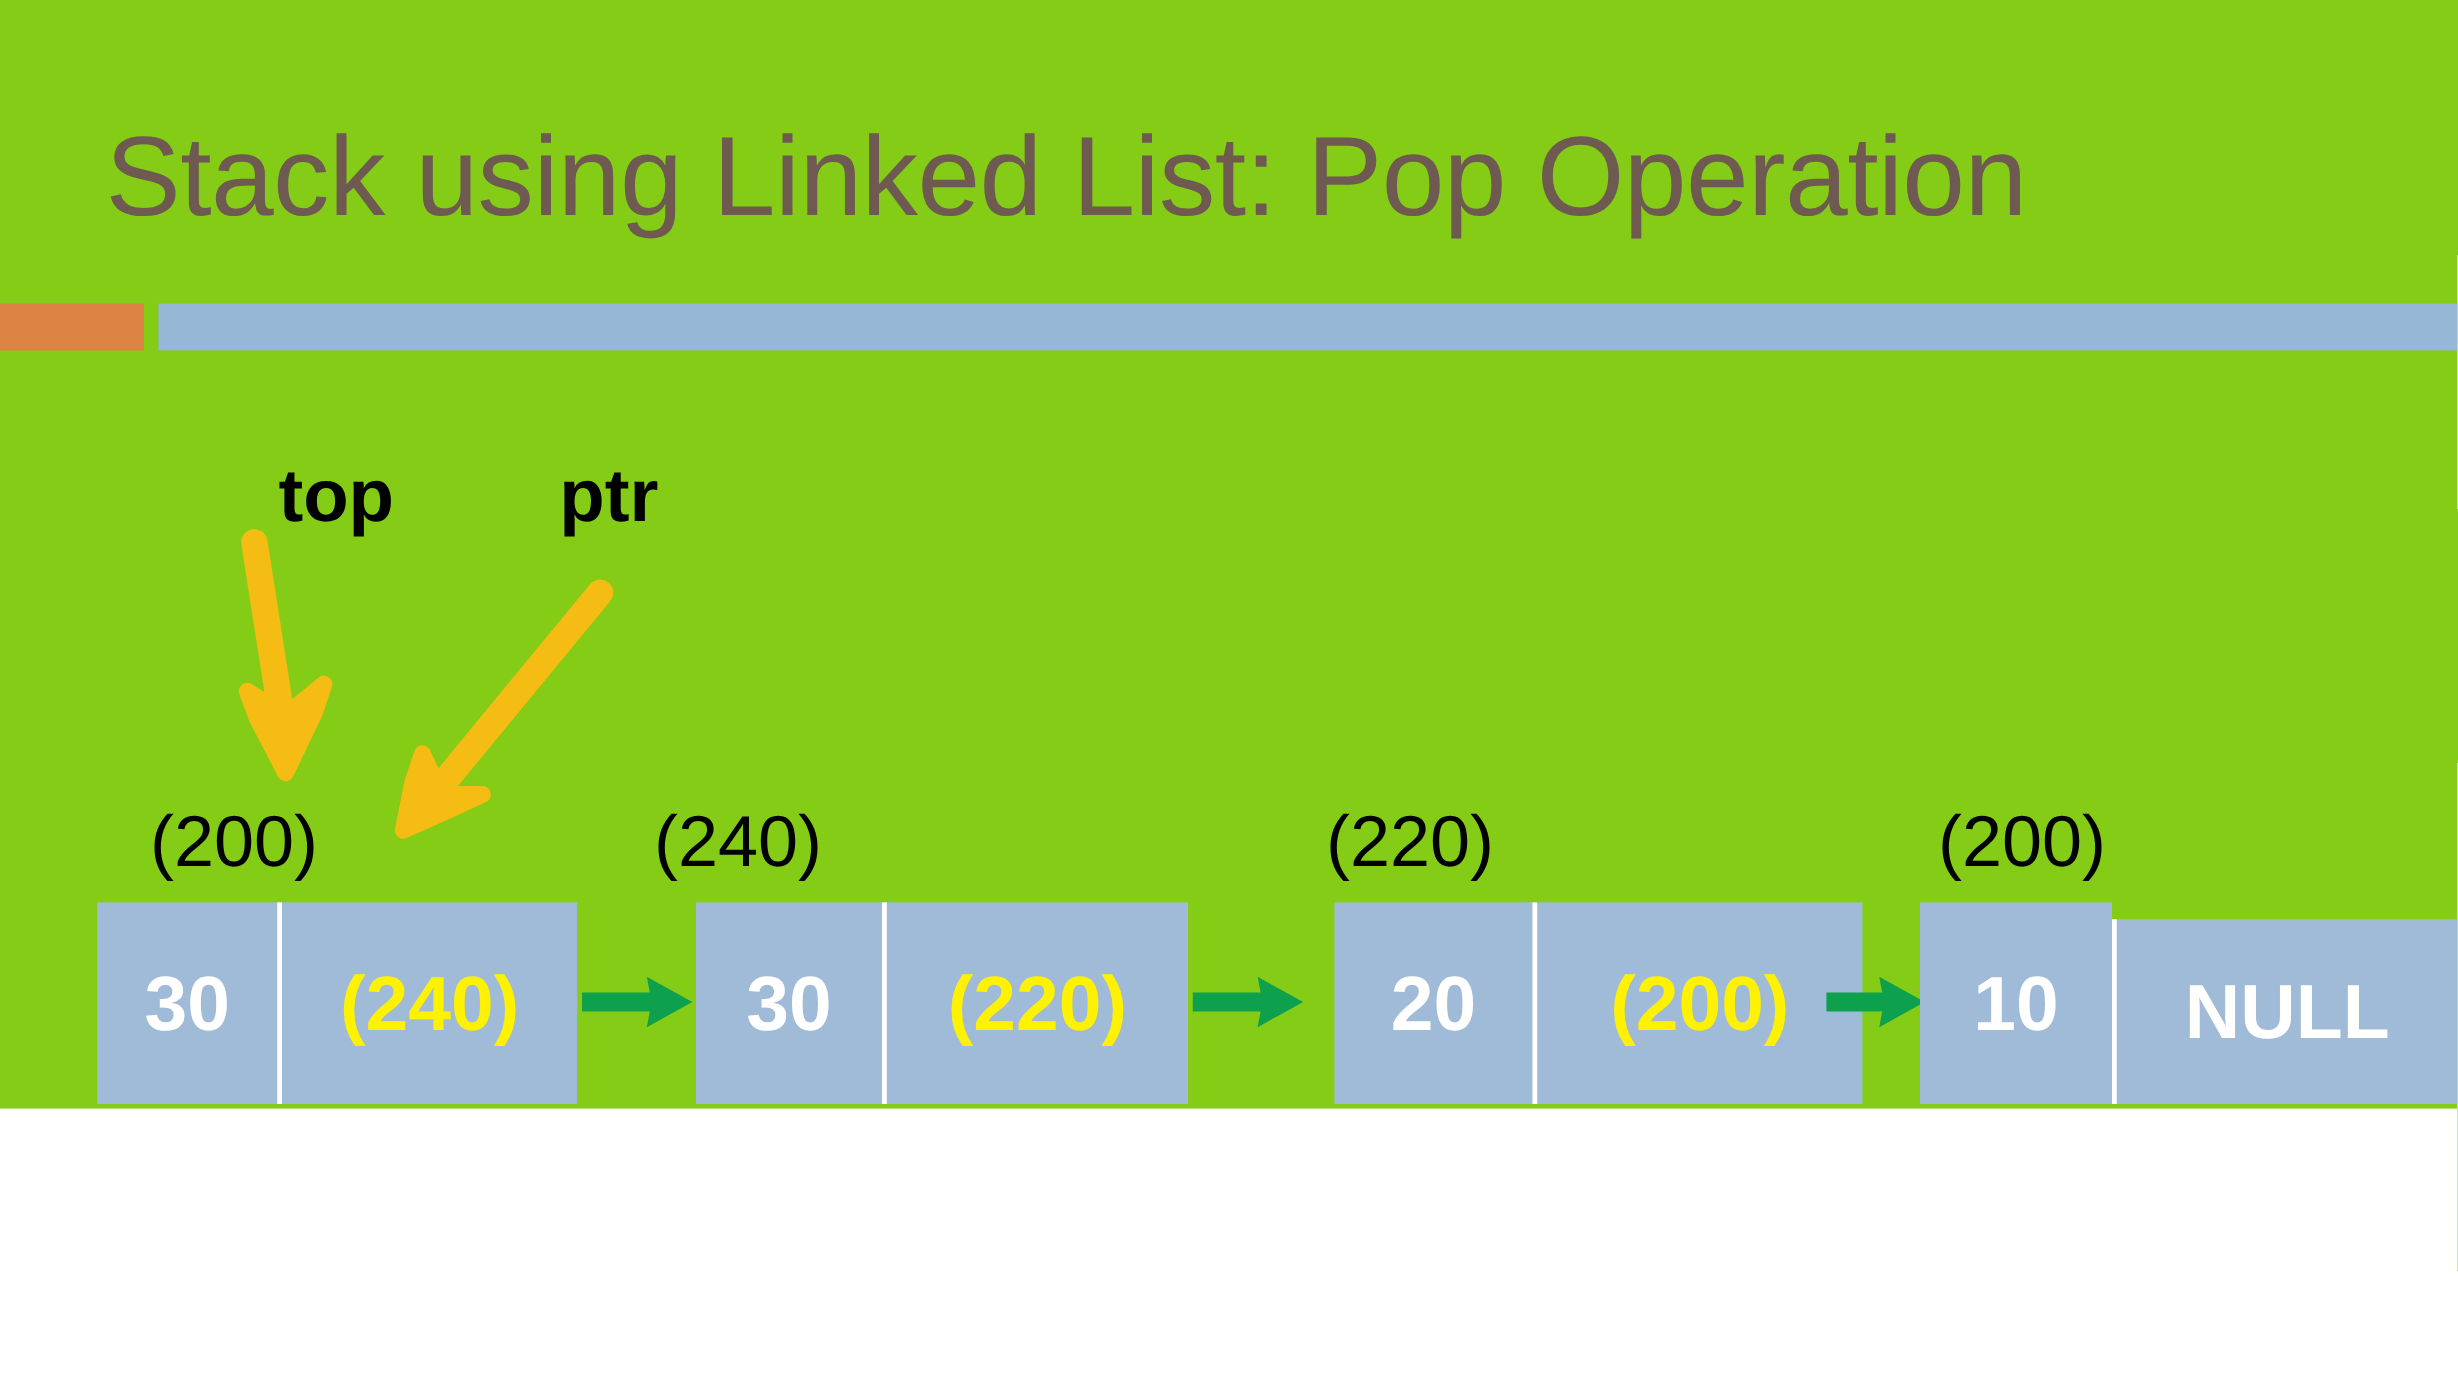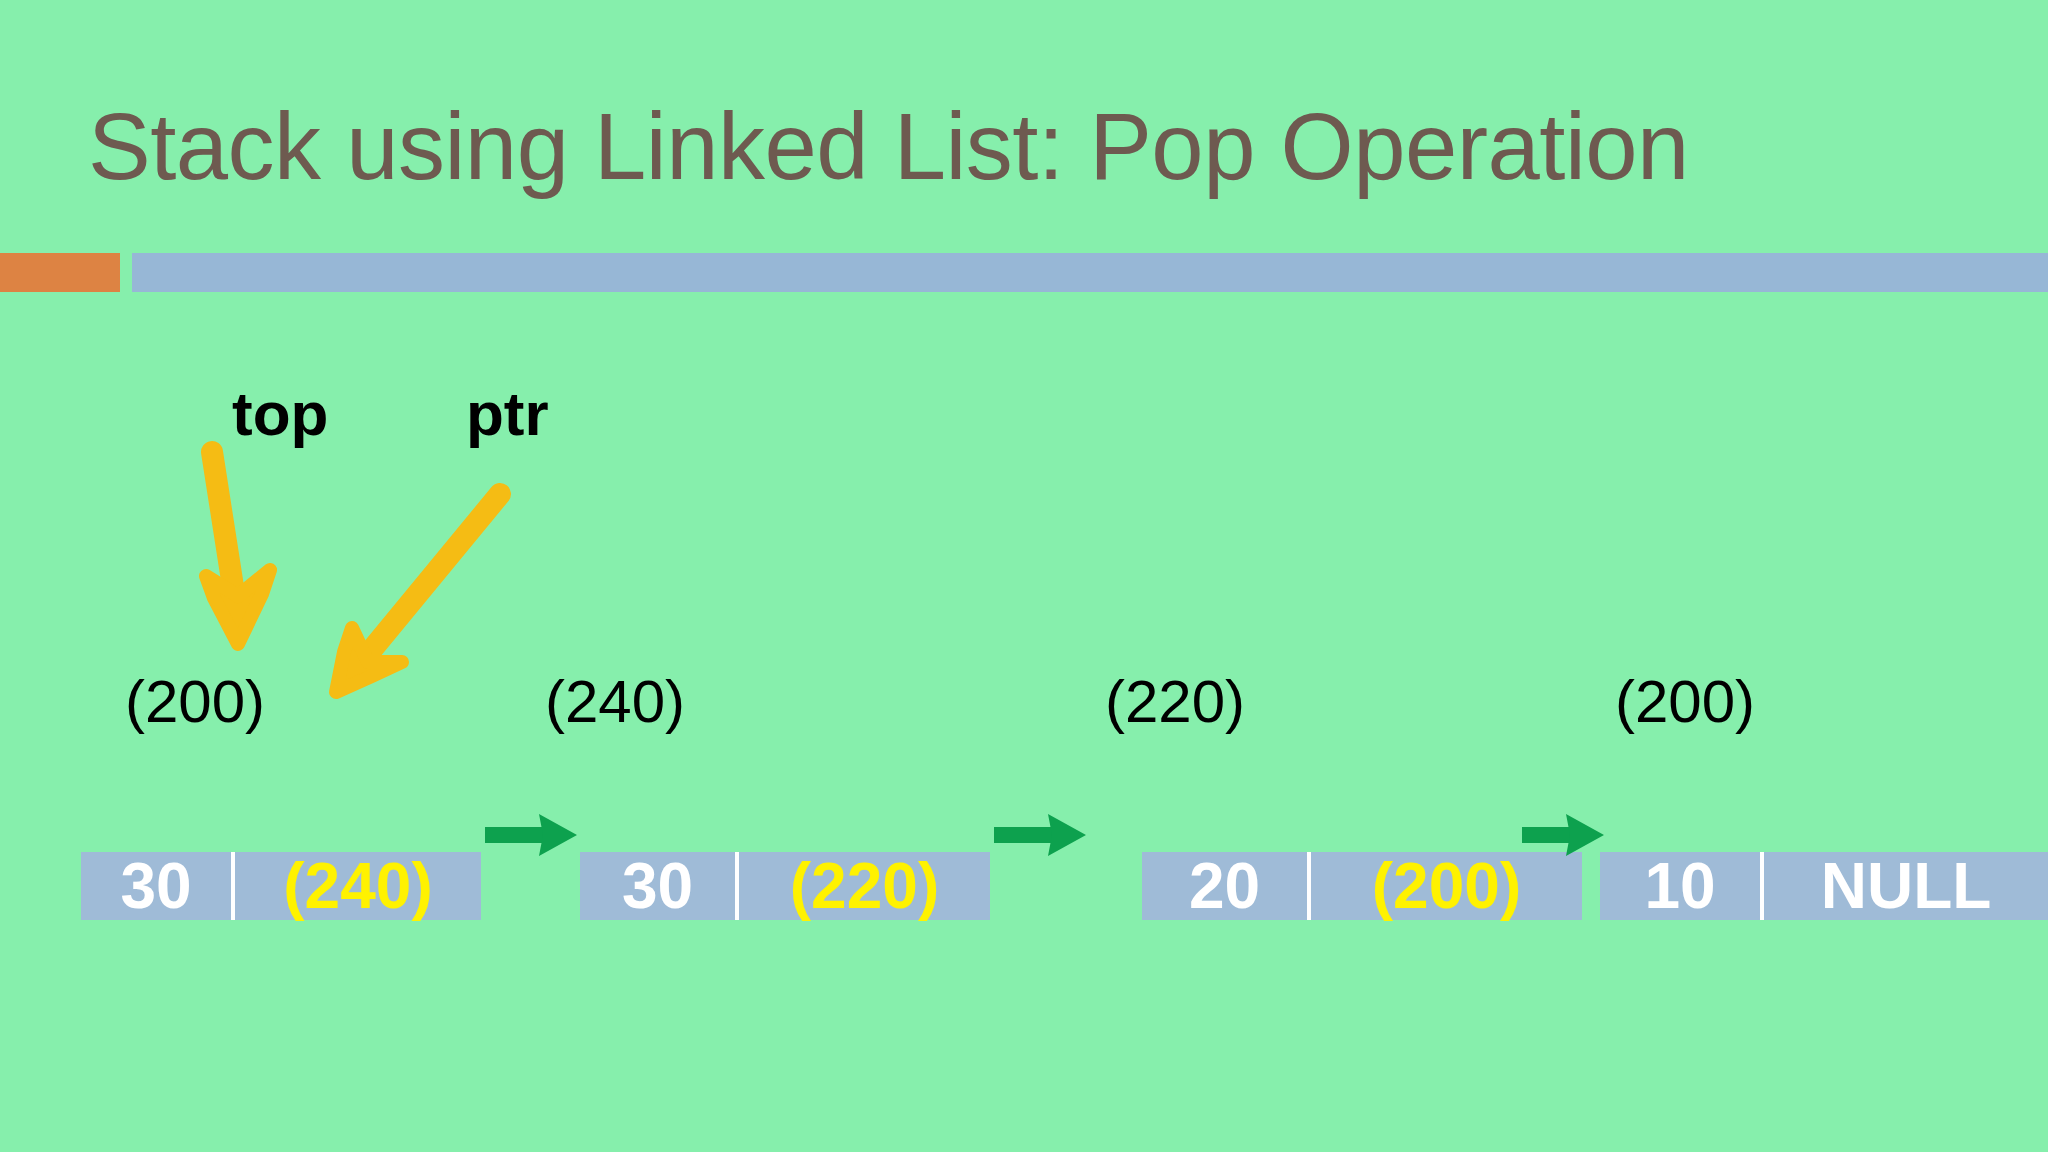--- a/index.html
+++ b/index.html
@@ -7,22 +7,22 @@
     margin: 0;
     padding: 0;
     background: #ffffff;
   }
   body {
     font-family: "Liberation Sans", sans-serif;
   }
   #slide {
     position: relative;
     width: 2048px;
-    height: 1152px;
-    background: #86efac;
+    height: 924px;
+    background: #84cc16;
     overflow: hidden;
   }
 
   
   #title {
     position: absolute;
     left: 88px;
     top: 92px;
     width: 1900px;
     height: 110px;
@@ -88,21 +88,20 @@
     white-space: nowrap;
   }
 
   
   .node {
     position: absolute;
     top: 752px;
     height: 168px;
     display: flex;
     box-sizing: border-box;
-    align-items: flex-end;
   }
   .cell {
     background: #9FBBD7;
     box-sizing: border-box;
     display: flex;
     align-items: center;
     justify-content: center;
     font-family: "Liberation Sans", sans-serif;
     font-weight: bold;
     font-size: 64px;
@@ -170,21 +169,21 @@
   <div class="node" style="left:580px; width:410px;">
     <div class="cell data" style="width:155px;">30</div>
     <div class="cell link yellow" style="width:255px;">(220)</div>
   </div>
 
   <svg class="link-arrow" style="left:990px;" width="100" height="50" viewBox="0 0 100 50">
     <line x1="4" y1="25" x2="66" y2="25" stroke="#0DA14E" stroke-width="16" stroke-linecap="butt"></line>
     <polygon points="96,25 58,4 62,25 58,46" fill="#0DA14E"></polygon>
   </svg>
 
-  <div class="node" style="left:1142px; width:440px;">
+  <div class="node" style="left:1112px; width:440px;">
     <div class="cell data" style="width:165px;">20</div>
     <div class="cell link yellow" style="width:275px;">(200)</div>
   </div>
 
   <svg class="link-arrow" style="left:1518px;" width="90" height="50" viewBox="0 0 90 50">
     <line x1="4" y1="25" x2="56" y2="25" stroke="#0DA14E" stroke-width="16" stroke-linecap="butt"></line>
     <polygon points="86,25 48,4 52,25 48,46" fill="#0DA14E"></polygon>
   </svg>
 
   <div class="node" style="left:1600px; width:448px;">

